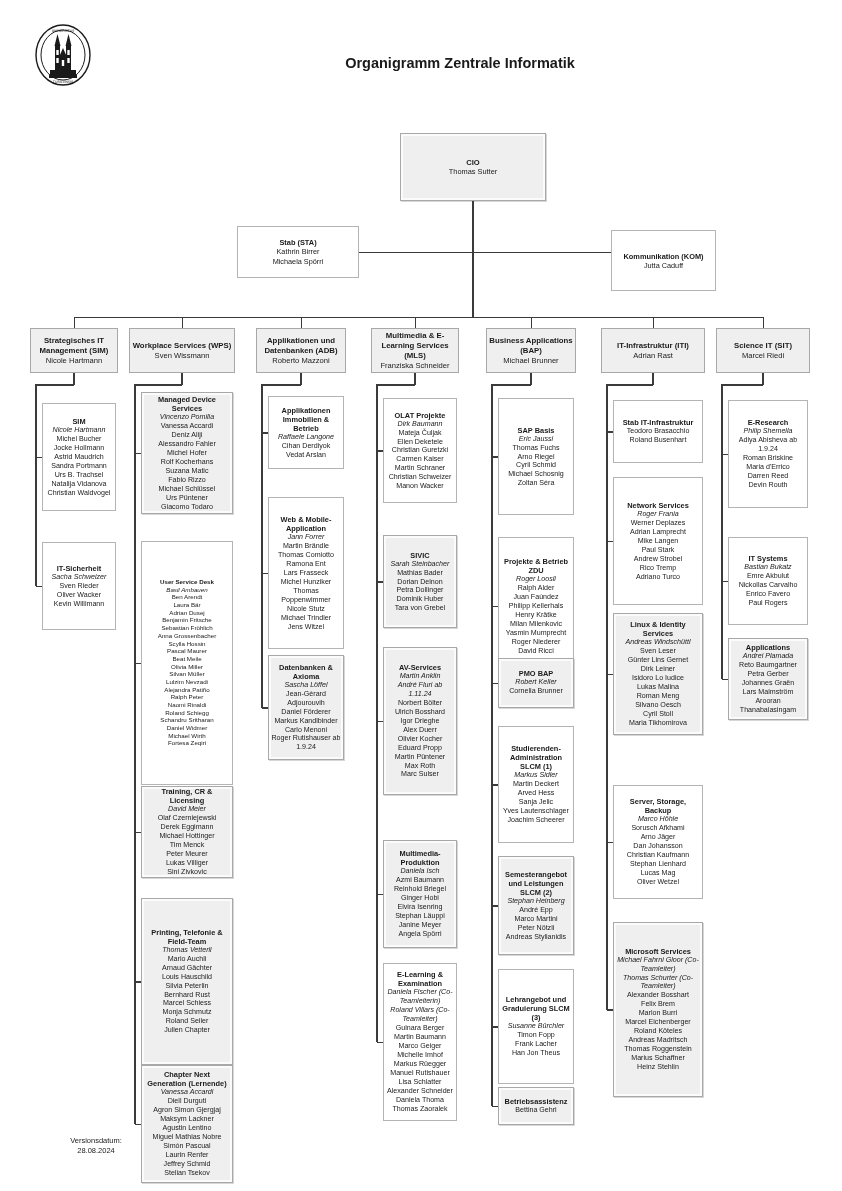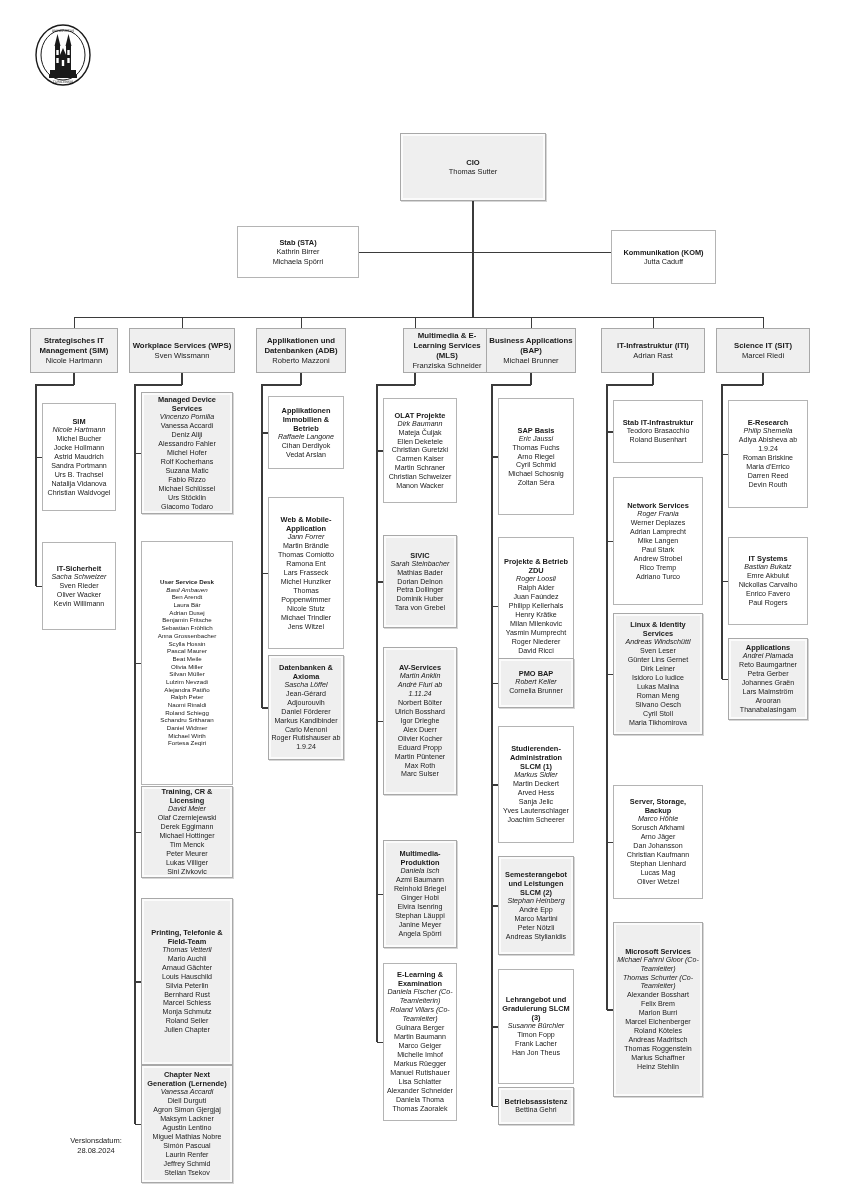--- a/index.html
+++ b/index.html
@@ -81,20 +81,21 @@
         <rect x="33.3" y="26" width="2.4" height="5"></rect>
         <rect x="22.3" y="34" width="2.4" height="5"></rect>
         <rect x="33.3" y="34" width="2.4" height="5"></rect>
         <rect x="27.8" y="36" width="2.4" height="6"></rect>
       </g>
       <text x="29" y="8" font-size="3.4" text-anchor="middle" fill="#1a1a1a" font-family="DejaVu Sans">UNIVERSITAS</text>
       <text x="29" y="59" font-size="3.4" text-anchor="middle" fill="#1a1a1a" font-family="DejaVu Sans">TURICENSIS</text>
     </svg>
   </div>
 
+  <div class="page-title">Organigramm Zentrale Informatik</div>
 
   <div class="versiondatum">
     <div>Versionsdatum:</div>
     <div>28.08.2024</div>
   </div>
 
   <div id="graph">
       <div class="box shaded cio" style="left: 400px; top: 133px; width: 146px; height: 68px;">
         <div class="box-inner">
           <span class="bt">CIO</span>
@@ -103,21 +104,21 @@
       </div>
       <div class="ln lnv" style="left: 472.2px; top: 201px; width: 1.6px; height: 116px;"></div>
       <div class="box staffbox" style="left: 237px; top: 226px; width: 122px; height: 52px;">
         <div class="box-inner">
           <span class="bt">Stab (STA)</span>
           <span class="mem">Kathrin Birrer</span>
           <span class="mem">Michaela Spörri</span>
         </div>
       </div>
       <div class="ln lnh thin" style="left: 359px; top: 251.5px; width: 114px; height: 1px;"></div>
-      <div class="box staffbox" style="left: 611px; top: 230px; width: 105px; height: 54px; padding-left: 11px;">
+      <div class="box staffbox" style="left: 611px; top: 230px; width: 105px; height: 61px; padding-left: 11px;">
         <div class="box-inner">
           <span class="bt">Kommunikation (KOM)</span>
           <span class="mem">Jutta Caduff</span>
         </div>
       </div>
       <div class="ln lnh thin" style="left: 473px; top: 252px; width: 138px; height: 1px;"></div>
       <div class="ln lnh thin" style="left: 74px; top: 317px; width: 689px; height: 1px;"></div>
       <div class="ln lnv thin" style="left: 73.5px; top: 317px; width: 1px; height: 11px;"></div>
       <div class="box top-unit unit-head" style="left: 30px; top: 328px; width: 88px; height: 45px; padding-left: 16px;">
         <div class="box-inner">
@@ -167,21 +168,21 @@
           <span class="bt">Managed Device Services</span>
           <span class="lead">Vincenzo Pomilia</span>
           <span class="mem">Vanessa Accardi</span>
           <span class="mem">Deniz Aliji</span>
           <span class="mem">Alessandro Fahler</span>
           <span class="mem">Michel Hofer</span>
           <span class="mem">Rolf Kocherhans</span>
           <span class="mem">Suzana Matic</span>
           <span class="mem">Fabio Rizzo</span>
           <span class="mem">Michael Schlüssel</span>
-          <span class="mem">Urs Stöcklin</span>
+          <span class="mem">Urs Püntener</span>
           <span class="mem">Giacomo Todaro</span>
         </div>
       </div>
       <div class="ln lnh" style="left: 135px; top: 452.5px; width: 6px; height: 1.6px;"></div>
       <div class="box" style="left: 141px; top: 541px; width: 92px; height: 244px;">
         <div class="box-inner">
           <span class="bt small">User Service Desk</span>
           <span class="lead small">Basil Ambauen</span>
           <span class="mem small">Ben Arendt</span>
           <span class="mem small">Laura Bär</span>
@@ -293,21 +294,21 @@
           <span class="lead">Sascha Löffel</span>
           <span class="mem">Jean-Gérard Adjourouvih</span>
           <span class="mem">Daniel Förderer</span>
           <span class="mem">Markus Kandlbinder</span>
           <span class="mem">Carlo Menoni</span>
           <span class="mem">Roger Rutishauser ab 1.9.24</span>
         </div>
       </div>
       <div class="ln lnh" style="left: 262px; top: 707px; width: 6px; height: 1.6px;"></div>
       <div class="ln lnv thin" style="left: 414.5px; top: 317px; width: 1px; height: 11px;"></div>
-      <div class="box top-unit unit-head" style="left: 371px; top: 328px; width: 88px; height: 45px; margin-left: 32px;">
+      <div class="box top-unit unit-head" style="left: 371px; top: 328px; width: 88px; height: 45px;">
         <div class="box-inner">
           <span class="bt">Multimedia &amp; E-Learning Services (MLS)</span>
           <span class="mem">Franziska Schneider</span>
         </div>
       </div>
       <div class="ln lnv" style="left: 414.2px; top: 373px; width: 1.6px; height: 12px;"></div>
       <div class="ln lnh" style="left: 377px; top: 384.2px; width: 38px; height: 1.6px;"></div>
       <div class="ln lnv" style="left: 376.2px; top: 384.2px; width: 1.6px; height: 658px;"></div>
       <div class="box" style="left: 383px; top: 398px; width: 74px; height: 105px;">
         <div class="box-inner">

